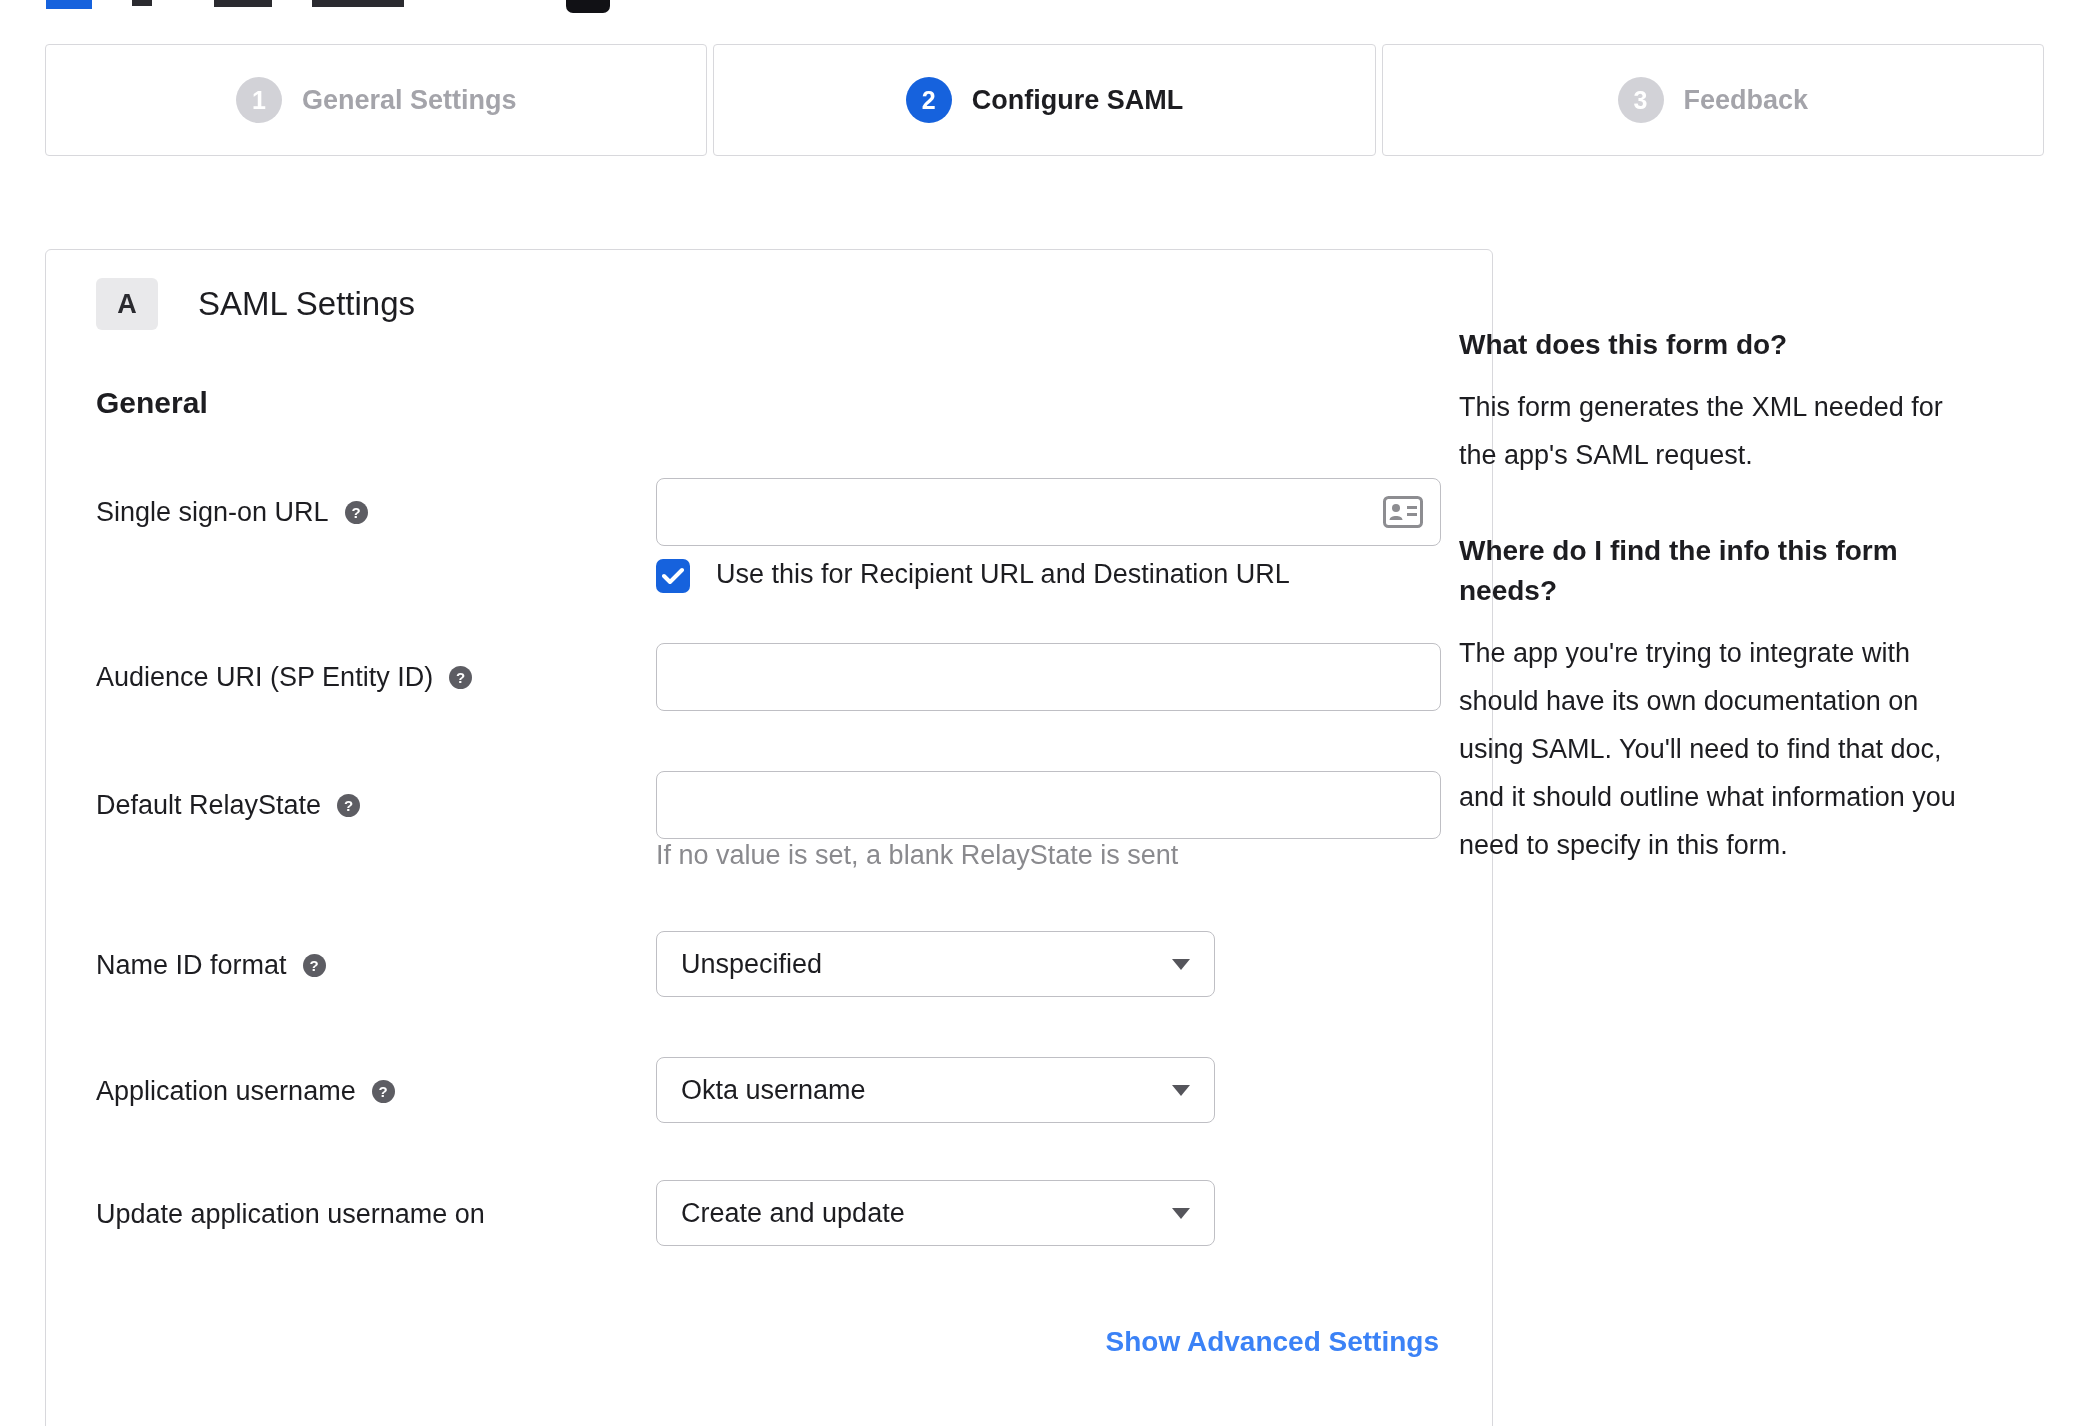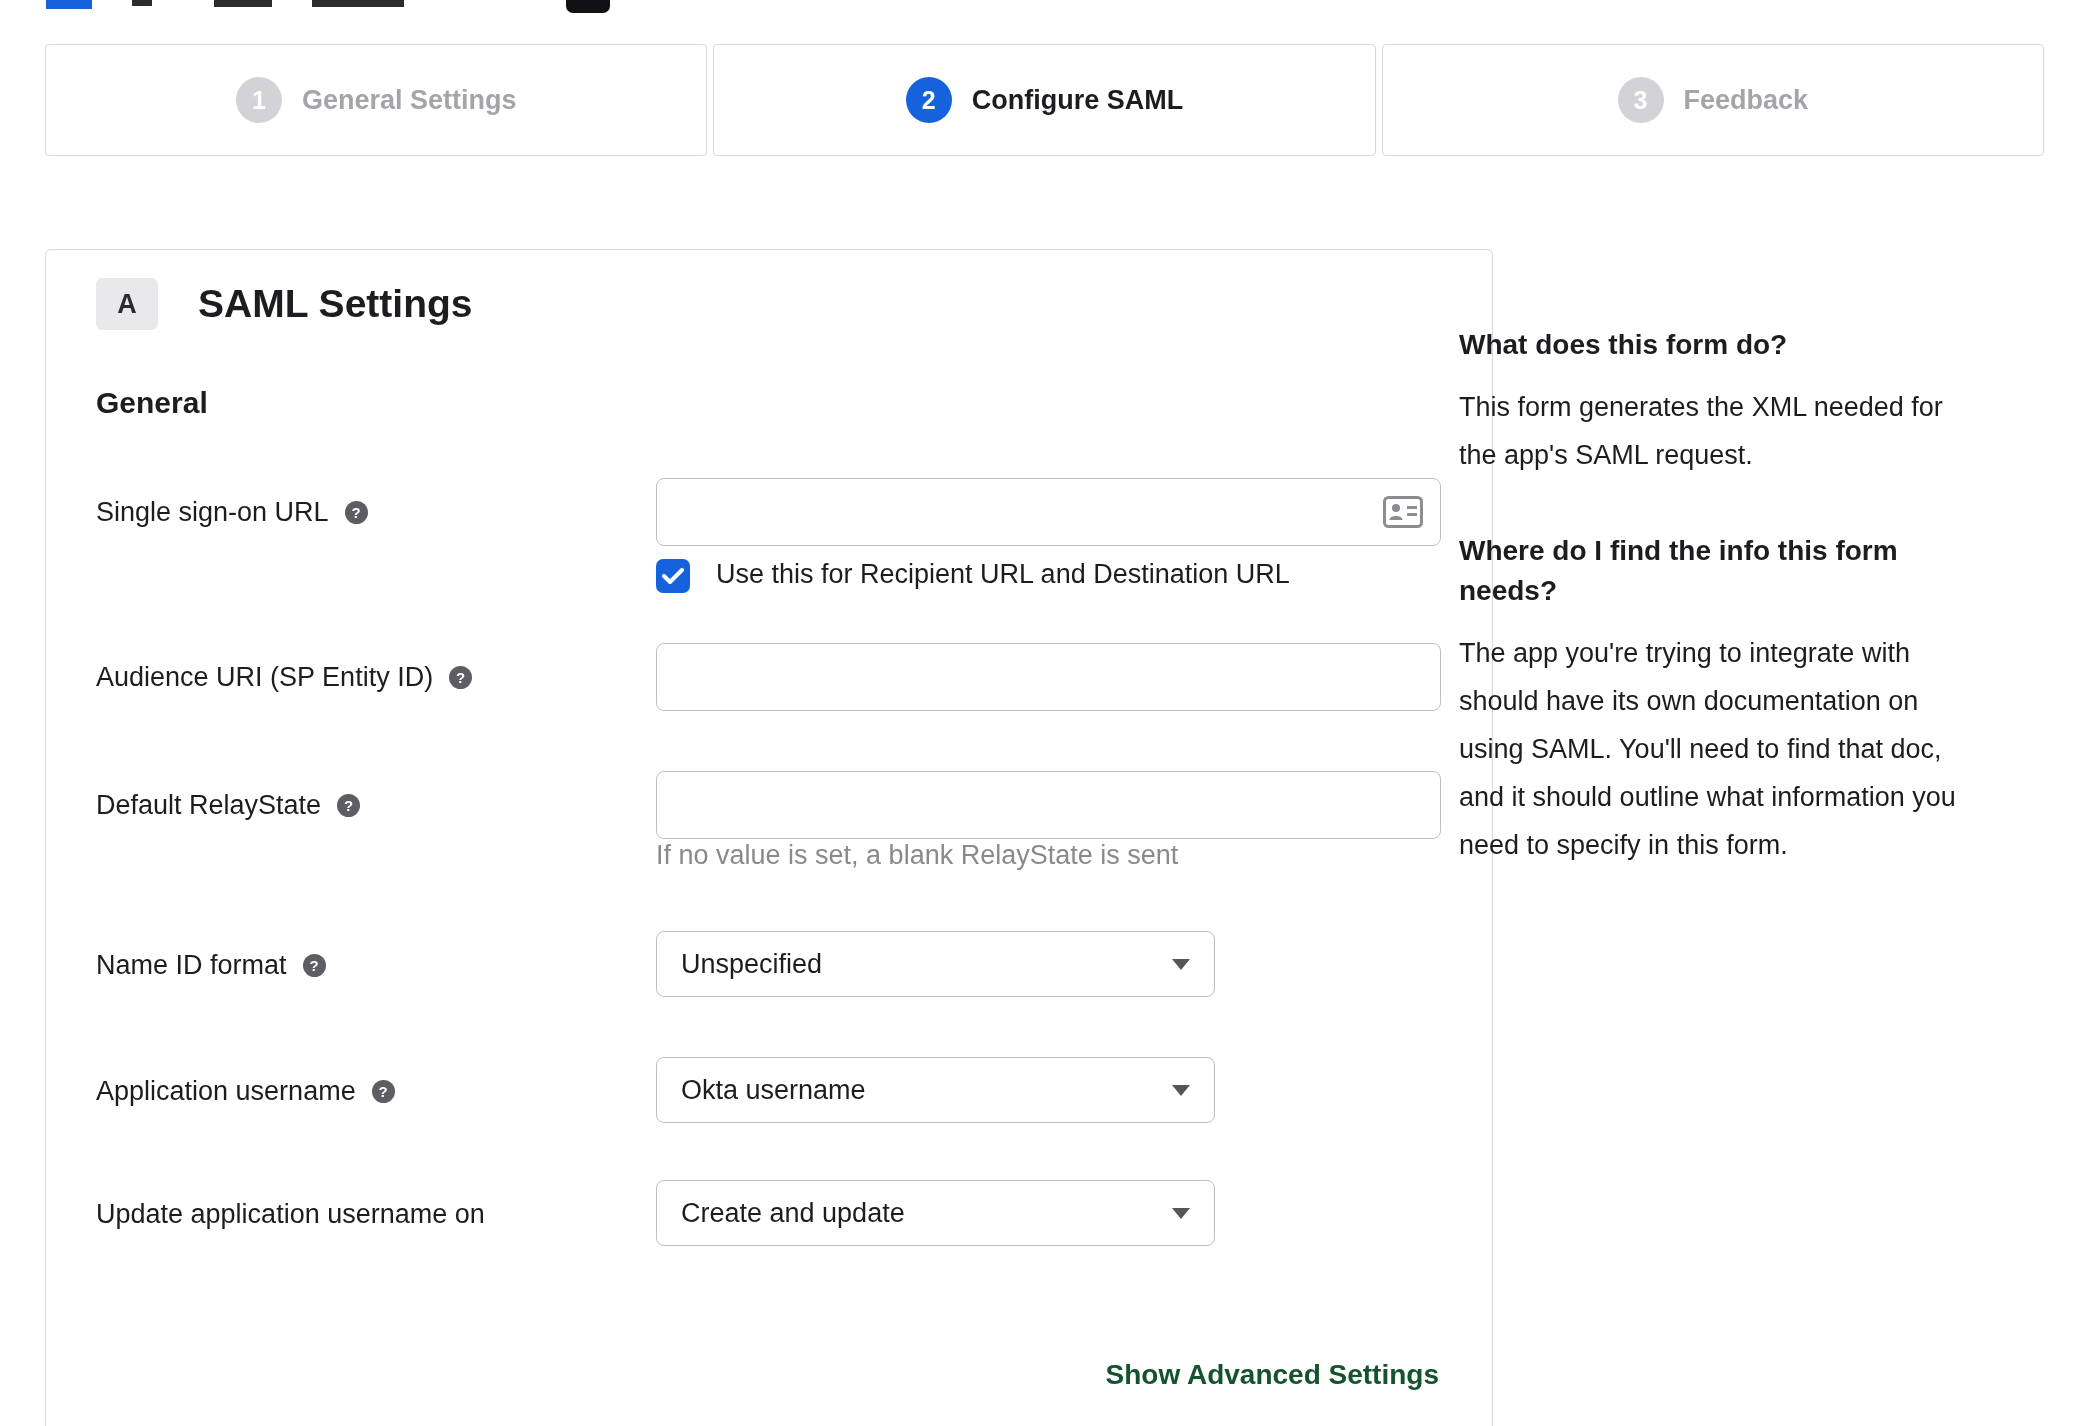--- a/index.html
+++ b/index.html
@@ -45,21 +45,21 @@
     position: absolute; left: 45px; top: 249px; width: 1448px; height: 1250px;
     background: #fff; border: 1px solid #d8d8dc; border-radius: 6px;
     padding: 28px 53px 0 50px;
   }
   .panel-header { display: flex; align-items: center; gap: 40px; margin-bottom: 56px; }
   .section-badge {
     width: 62px; height: 52px; background: #e9e9eb; border-radius: 6px;
     display: flex; align-items: center; justify-content: center;
     font-size: 27px; font-weight: 700; color: #2b2b30;
   }
-  .panel-title { font-size: 39px; font-weight: 700; text-align: center; }
+  .panel-title { font-size: 33px; font-weight: 400; text-align: center; }
 
   .section-heading { font-size: 30px; font-weight: 700; line-height: 34px; margin: 0 0 58px 0; }
 
   .form-row { display: flex; align-items: flex-start; }
   .form-label {
     width: 560px; flex: none; padding-top: 17px;
     font-size: 27px; line-height: 34px;
     display: flex; align-items: center; gap: 16px;
   }
   .help-icon {
@@ -105,22 +105,22 @@
     border-left: 9px solid transparent; border-right: 9px solid transparent;
     border-top: 11px solid #55555b;
   }
 
   .mb50 { margin-bottom: 50px; }
   .mb57 { margin-bottom: 57px; }
   .mb60 { margin-bottom: 60px; }
 
   .advanced-row { display: flex; justify-content: flex-end; margin-top: 80px; }
   .advanced-link {
-    font-size: 28px; font-weight: 600; color: #14532d;
-    text-decoration: none; cursor: pointer; margin-top: 33px;
+    font-size: 28px; font-weight: 600; color: #3b82f6;
+    text-decoration: none; cursor: pointer;
   }
 
   
   .help-sidebar { position: absolute; left: 1459px; top: 325px; width: 520px; }
   .help-sidebar h3 { font-size: 28px; font-weight: 700; line-height: 40px; margin: 0 0 18px 0; }
   .help-sidebar p { font-size: 27px; line-height: 48px; margin: 0 0 52px 0; }
 </style>
 </head>
 <body>
 

